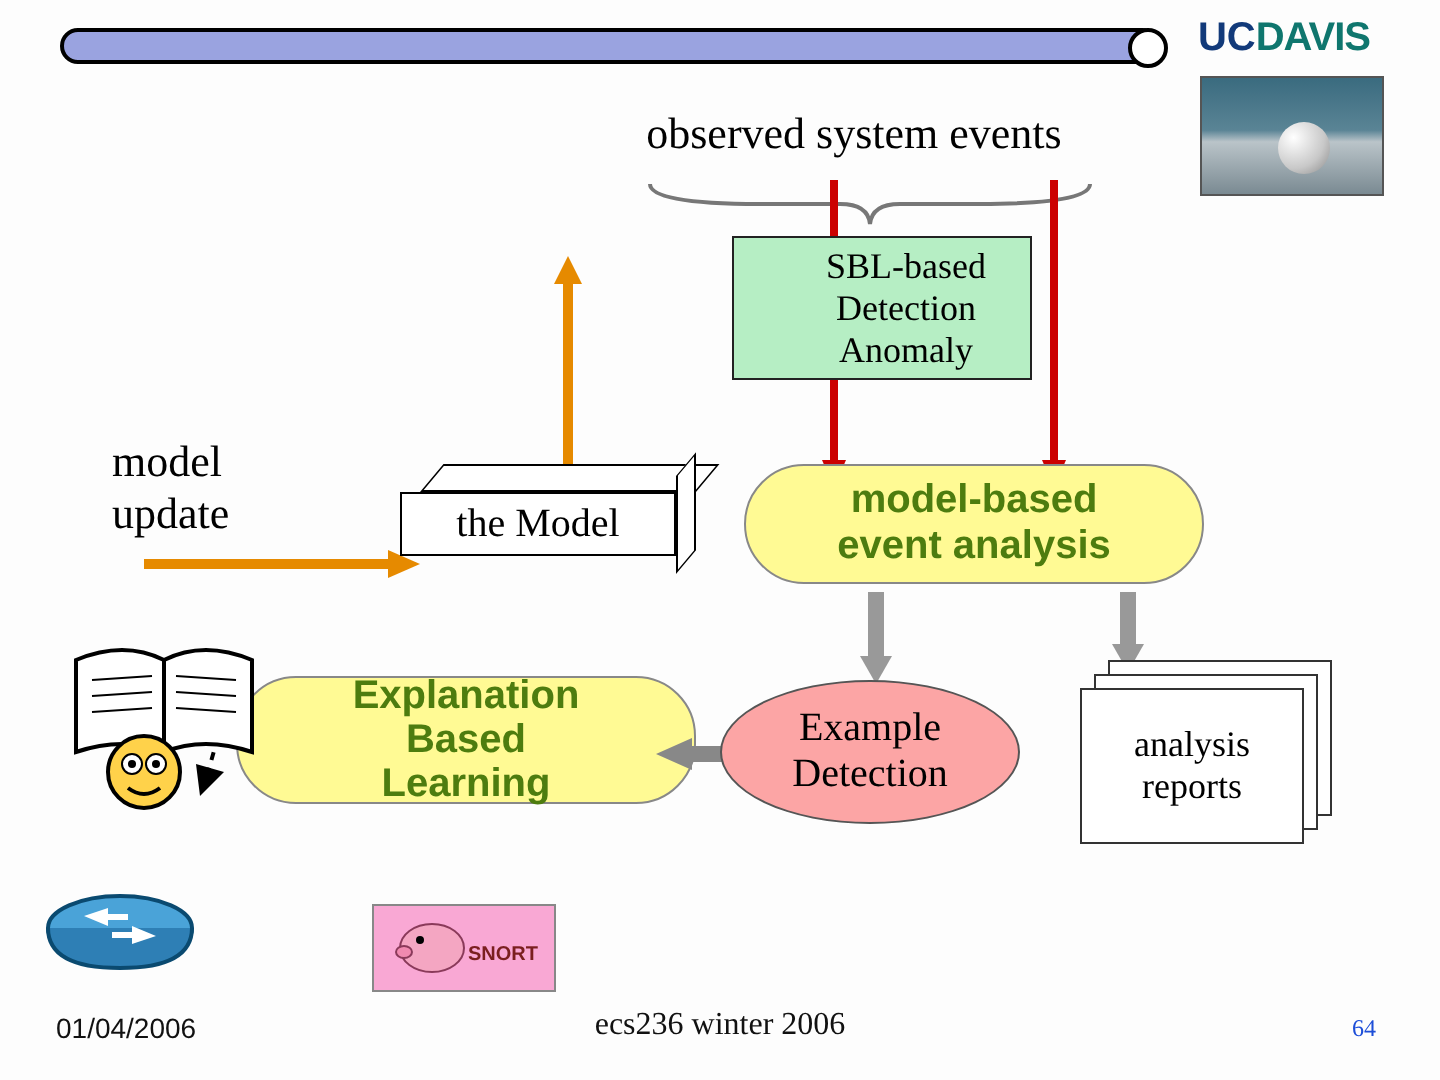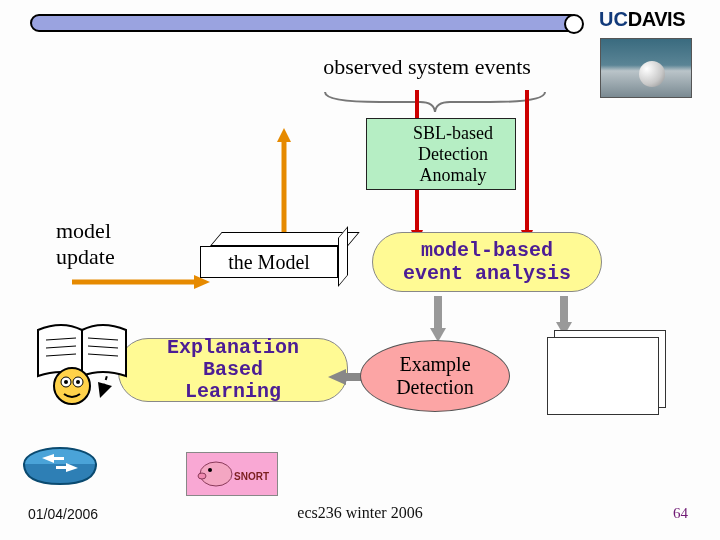--- a/index.html
+++ b/index.html
@@ -8,34 +8,34 @@
 
   
   .topbar { position: absolute; left: 30px; top: 14px; width: 550px; height: 18px;
             background: #9aa3e0; border: 2px solid #000; border-radius: 10px; }
   .topbar-knob { position: absolute; right: -6px; top: -2px; width: 20px; height: 20px;
                  background: #fff; border: 2px solid #000; border-radius: 50%; }
 
   
   .logo { position: absolute; right: 35px; top: 8px; font-family: Arial, sans-serif; font-weight: 700; font-size: 20px; }
   .logo .uc { color: #123a7a; }
-  .logo .davis { color: #000000; letter-spacing: -0.5px; }
+  .logo .davis { color: #0f766e; letter-spacing: -0.5px; }
   .corner-img { position: absolute; right: 28px; top: 38px; width: 92px; height: 60px;
                 background: linear-gradient(180deg,#3a6b7f 0%,#5a8495 45%,#bac4c9 55%,#7a8a92 100%);
                 border: 1px solid #555; }
   .corner-img .sphere { position:absolute; left:38px; top:22px; width:26px; height:26px; border-radius:50%;
                         background: radial-gradient(circle at 30% 30%, #fff, #c8c8c8 60%, #888); }
 
   .footer-date { position: absolute; left: 28px; bottom: 18px; font-family: Arial, sans-serif; font-size: 14px; color:#111; }
   .footer-center { position: absolute; left: 50%; transform: translateX(-50%); bottom: 18px; font-family: "Times New Roman", serif; font-size: 16px; color:#111; }
-  .footer-page { position: absolute; right: 32px; bottom: 18px; font-family: "Times New Roman", serif; font-size: 15px; color:#701a75; }
+  .footer-page { position: absolute; right: 32px; bottom: 18px; font-family: "Times New Roman", serif; font-size: 12px; color:#1d4ed8; }
 
   
   .label-plain { font-family: "Comic Sans MS", "Comic Sans", cursive; font-size: 22px; color:#000; position:absolute; }
-  .mono-green { font-family: Liberation Mono, monospace; font-weight: 700; color: #4c1d95; font-size: 20px; }
+  .mono-green { font-family: Liberation Sans, sans-serif; font-weight: 700; color: #4d7c0f; font-size: 20px; }
 
   .box-observed { position:absolute; left: 302px; top: 54px; width: 250px; text-align:center; white-space:nowrap; }
 
   .brace { position:absolute; left: 320px; top: 88px; width: 230px; height: 26px; }
   .brace svg { width:100%; height:100%; }
 
   .sbl-box { position:absolute; left: 366px; top: 118px; width: 150px; height: 72px;
              background: #b6eec4; border: 1px solid #222; text-align:center;
              font-family: "Times New Roman", serif; font-size: 18px; padding-top: 4px; padding-left: 24px; }
 
@@ -190,20 +190,26 @@
 <div class="example-sel">
   <div>
     <div>Example</div>
     <div>Detection</div>
   </div>
 </div>
 
 <div class="reports">
   <div class="doc d1"></div>
   <div class="doc d2"></div>
+  <div class="doc d3">
+    <div style="text-align:center">
+      <div>analysis</div>
+      <div>reports</div>
+    </div>
+  </div>
 </div>
 
 <div class="arrow" style="left:96px; top:330px;">
   <svg width="30" height="70">
     <line x1="24" y1="0" x2="8" y2="56" stroke="#000" stroke-width="2" stroke-dasharray="4 4"></line>
     <polygon points="4,68 2,52 16,56" fill="#000"></polygon>
   </svg>
 </div>
 
 <div class="book">

